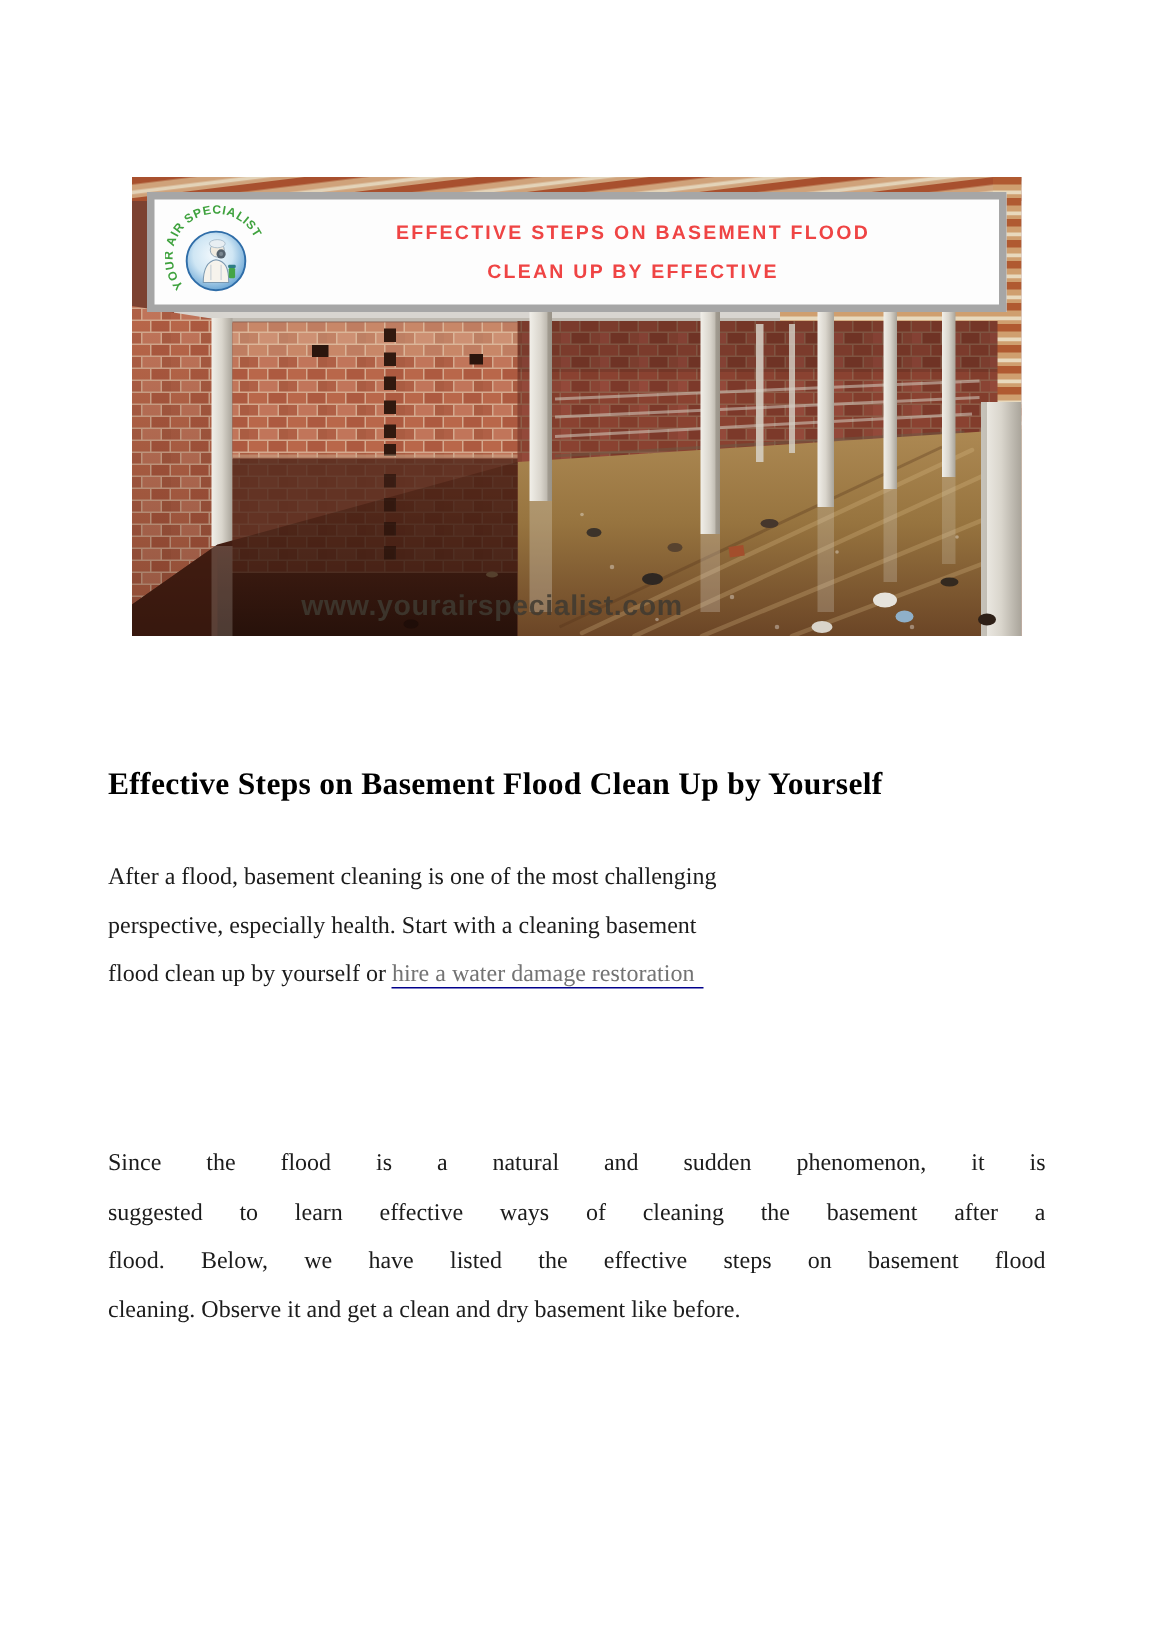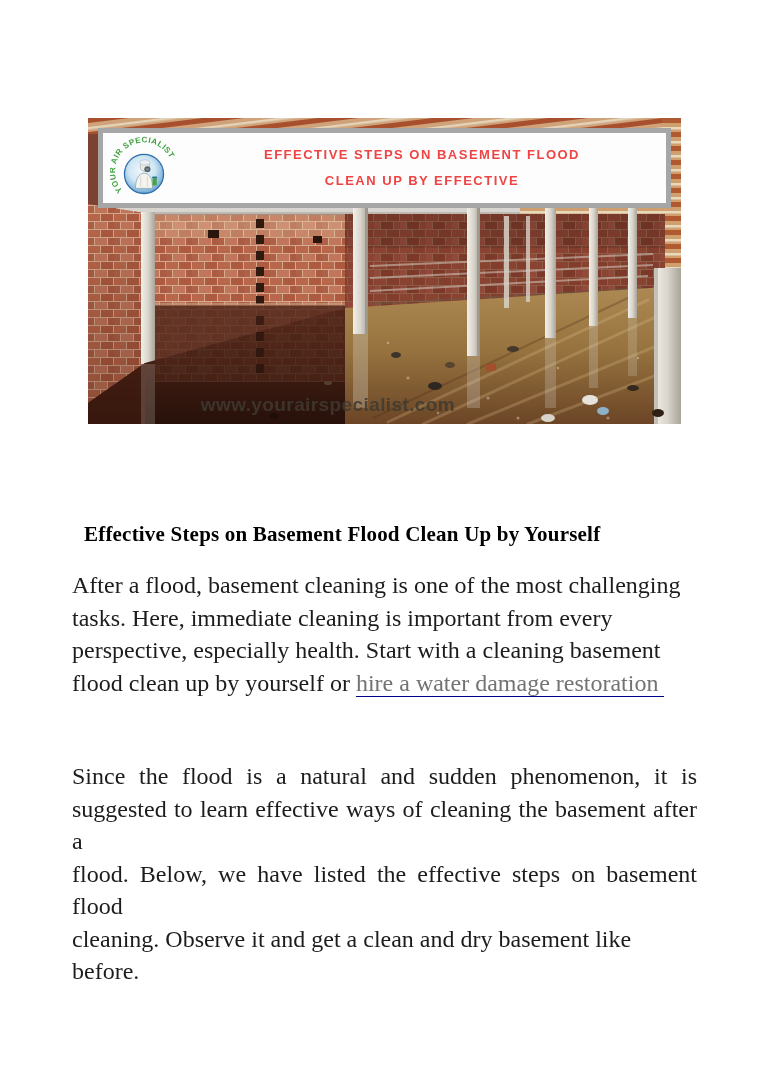--- a/index.html
+++ b/index.html
@@ -11,23 +11,23 @@
   .banner{position:absolute;left:10px;top:10px;width:563px;height:70px;
           background:#fdfdfd;border:5px solid #a6a6a6;display:flex;align-items:center;}
   .logo{width:68px;height:68px;flex:0 0 68px;margin-left:7px;}
   .banner-title{flex:1;text-align:center;color:#ef4444;
                 font-family:"Liberation Sans",sans-serif;font-weight:700;
                 font-size:13px;line-height:26px;letter-spacing:1.5px;}
   .watermark{position:absolute;left:0;top:276px;width:480px;text-align:center;
              font-family:"Liberation Sans",sans-serif;font-weight:700;font-size:19px;
              color:#3f3a31;opacity:.85;letter-spacing:.4px;}
   
-  .doc-heading{position:absolute;left:72px;top:510px;margin:12px;
+  .doc-heading{position:absolute;left:72px;top:510px;margin:0;
                font-size:21px;font-weight:700;color:#000;letter-spacing:.2px;}
-  .para{position:absolute;left:72px;width:625px;font-size:24px;line-height:32.5px;color:#1c1c1c;}
+  .para{position:absolute;left:72px;width:625px;font-size:16px;line-height:32.5px;color:#1c1c1c;}
   .p1{top:569px;}
   .p2{top:760px;}
   .jline{text-align:justify;text-align-last:justify;}
   .lastline{text-align:left;text-align-last:left;}
   .link{color:#737373;text-decoration:none;border-bottom:1.5px solid #00008b;cursor:pointer;}
   .link-cont{padding-right:6px;}
 </style>
 </head>
 <body>
 
@@ -217,21 +217,20 @@
       </div>
     </div>
 
     <div class="watermark">www.yourairspecialist.com</div>
   </figure>
 
   <h1 class="doc-heading">Effective Steps on Basement Flood Clean Up by Yourself</h1>
 
   <div class="para p1">
     <div class="line">After a flood, basement cleaning is one of the most challenging</div>
-    <div class="line">tasks. Here, immediate cleaning is important from every</div>
     <div class="line">perspective, especially health. Start with a cleaning basement</div>
     <div class="line"><span>flood clean up by yourself or </span><a class="link link-cont">hire a water damage restoration</a></div>
   </div>
 
   <div class="para p2">
     <div class="line jline">Since the flood is a natural and sudden phenomenon, it is</div>
     <div class="line jline">suggested to learn effective ways of cleaning the basement after a</div>
     <div class="line jline">flood. Below, we have listed the effective steps on basement flood</div>
     <div class="line lastline">cleaning. Observe it and get a clean and dry basement like before.</div>
   </div>

